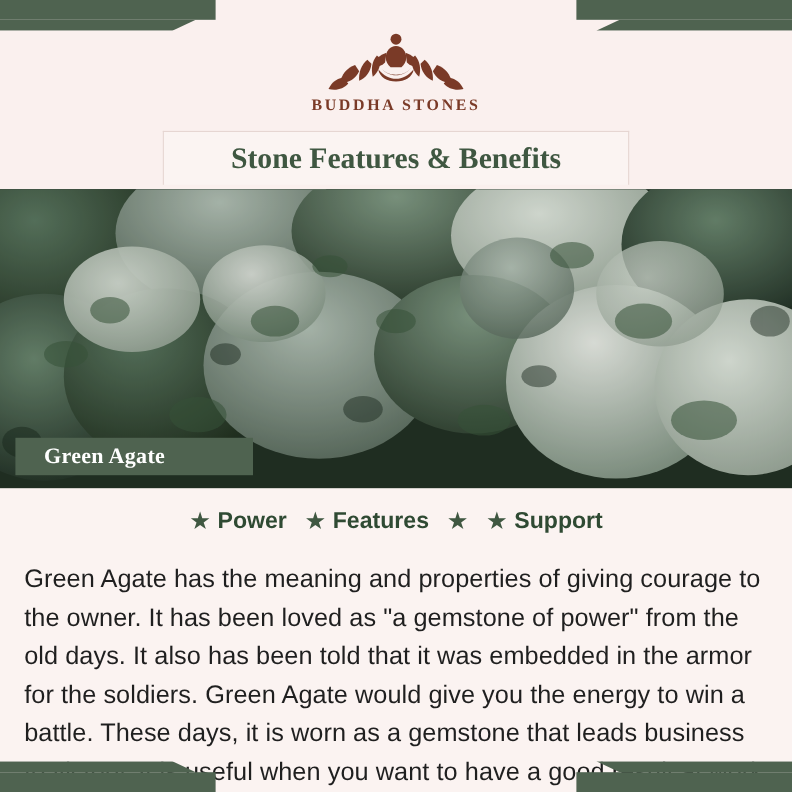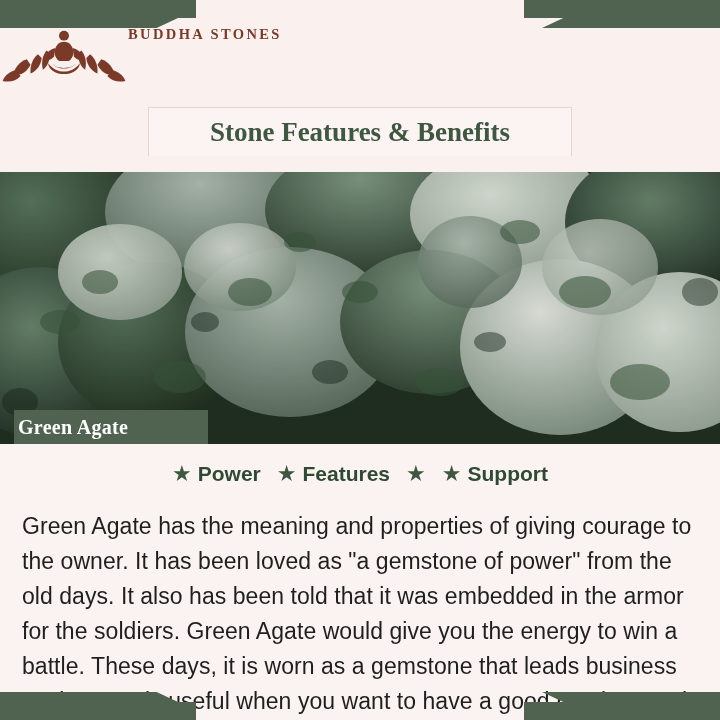--- a/index.html
+++ b/index.html
@@ -71,40 +71,41 @@
   
   .header {
     position: relative;
     height: 172px;
     background: #faf0ee;
     text-align: center;
   }
   .logo-wrap {
     padding-top: 22px;
     display: flex;
-    flex-direction: row;
+    flex-direction: column;
+    align-items: center;
   }
   .logo-mark {
     width: 128px;
     height: 62px;
     display: block;
   }
   .brand-name {
     margin-top: 4px;
     font-size: 14.5px;
     letter-spacing: 2.4px;
     color: #7a3a27;
     font-weight: 700;
     font-family: "Liberation Serif", serif;
   }
   .title-plate {
     position: absolute;
     left: 148px;
     right: 148px;
-    bottom: 16px;
+    bottom: 4px;
     height: 48px;
     background: #fbf4f2;
     border-top: 1px solid #e6d6d2;
     border-left: 1px solid #e6d6d2;
     border-right: 1px solid #e6d6d2;
     display: flex;
     align-items: center;
     justify-content: center;
   }
   .title-plate .title {
@@ -125,28 +126,28 @@
   .photo svg {
     position: absolute;
     inset: 0;
     width: 100%;
     height: 100%;
     display: block;
   }
   .caption-bar {
     position: absolute;
     left: 14px;
-    bottom: 0;
+    bottom: 12px;
     height: 34px;
     min-width: 172px;
     background: #4f6350;
     color: #ffffff;
     display: flex;
     align-items: center;
-    padding: 0 18px 0 4px;
+    padding: 0 18px 0 26px;
     z-index: 4;
   }
   .caption-bar .caption-text {
     font-family: "Liberation Serif", serif;
     font-weight: 700;
     font-size: 20px;
     letter-spacing: 0.3px;
   }
 
   

